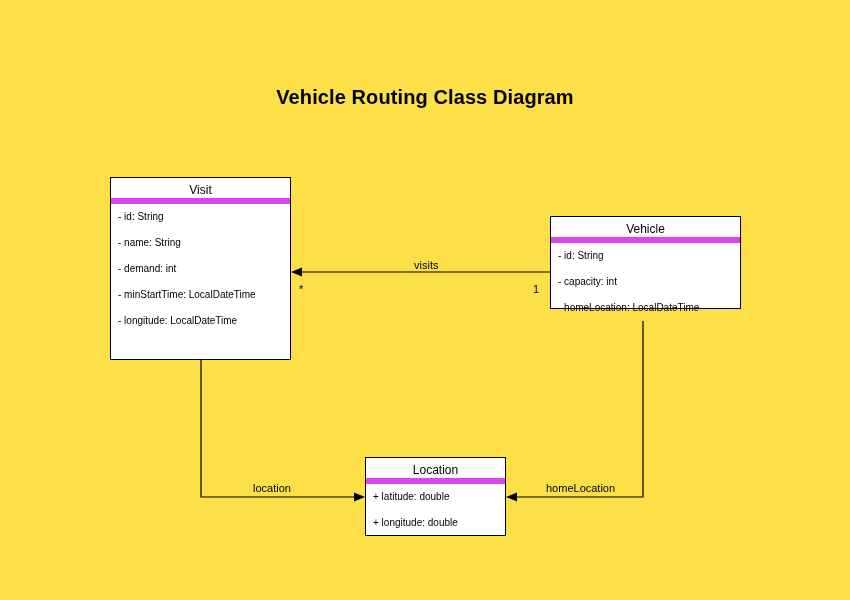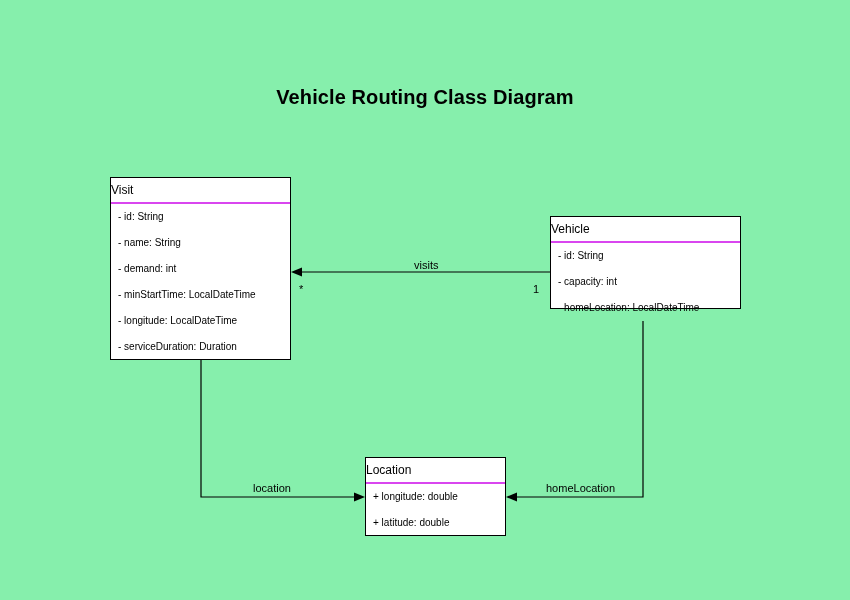--- a/index.html
+++ b/index.html
@@ -8,21 +8,21 @@
     background: #ffffff;
   }
   body {
     font-family: "Liberation Sans", sans-serif;
     color: #000000;
   }
   #canvas {
     position: relative;
     width: 850px;
     height: 600px;
-    background: #86efac;
+    background: #fde047;
     overflow: hidden;
   }
   #diagram-title {
     position: absolute;
     left: 0;
     top: 86px;
     width: 850px;
     text-align: center;
     font-size: 20px;
     font-weight: bold;
@@ -34,23 +34,23 @@
   .uml-class {
     position: absolute;
     box-sizing: border-box;
     border: 1px solid #000000;
     background: #ffffff;
   }
   .uml-class-name {
     box-sizing: border-box;
     height: 26px;
     line-height: 25px;
-    text-align: left;
+    text-align: center;
     font-size: 12px;
-    border-bottom: 2px solid #d946ef;
+    border-bottom: 6px solid #d946ef;
     color: #000000;
     white-space: nowrap;
   }
   .uml-attrs {
     box-sizing: border-box;
     padding: 0;
   }
   .uml-attr {
     box-sizing: border-box;
     height: 26px;
@@ -137,34 +137,33 @@
   <div class="edge-label" id="label-homelocation">homeLocation</div>
 
   <div class="uml-class" id="class-visit">
     <div class="uml-class-name">Visit</div>
     <div class="uml-attrs">
       <div class="uml-attr">- id: String</div>
       <div class="uml-attr">- name: String</div>
       <div class="uml-attr">- demand: int</div>
       <div class="uml-attr">- minStartTime: LocalDateTime</div>
       <div class="uml-attr">- longitude: LocalDateTime</div>
-      <div class="uml-attr">- serviceDuration: Duration</div>
     </div>
   </div>
 
   <div class="uml-class" id="class-vehicle">
     <div class="uml-class-name">Vehicle</div>
     <div class="uml-attrs">
       <div class="uml-attr">- id: String</div>
       <div class="uml-attr">- capacity: int</div>
       <div class="uml-attr">- homeLocation: LocalDateTime</div>
     </div>
   </div>
 
   <div class="uml-class" id="class-location">
     <div class="uml-class-name">Location</div>
     <div class="uml-attrs">
+      <div class="uml-attr">+ latitude: double</div>
       <div class="uml-attr">+ longitude: double</div>
-      <div class="uml-attr">+ latitude: double</div>
     </div>
   </div>
 
 </div>
 
 </body></html>

